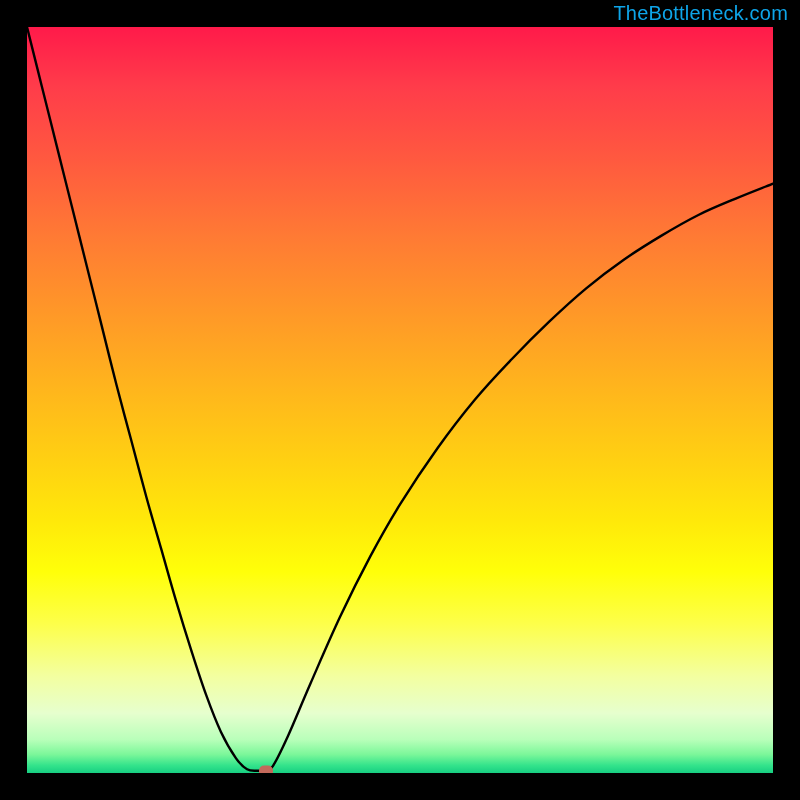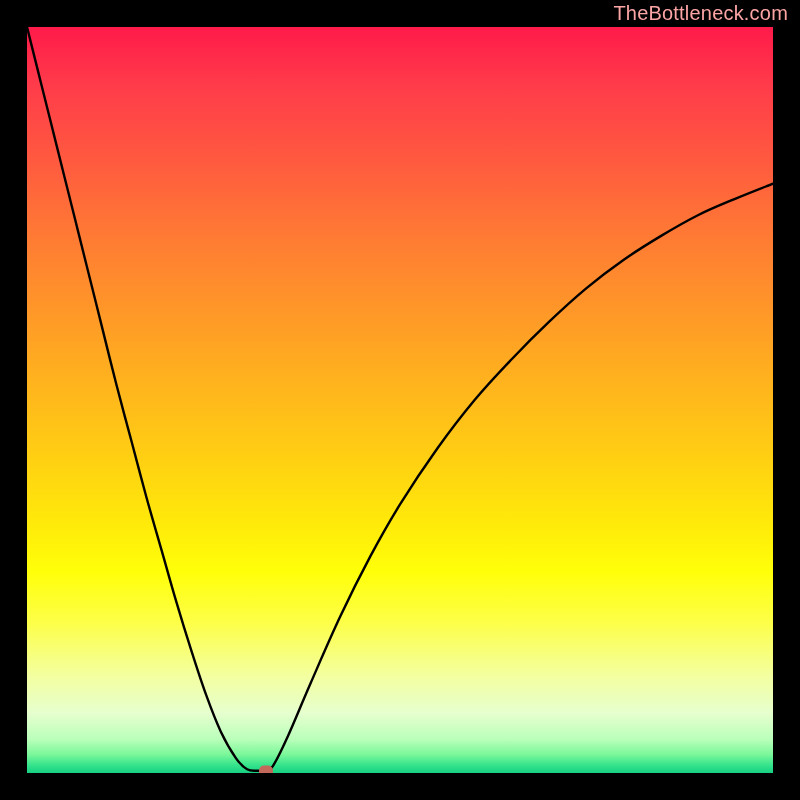--- a/index.html
+++ b/index.html
@@ -64,21 +64,21 @@
     width: 14px;
     height: 11px;
     background: #c3695b;
     border-radius: 5px;
     transform: translate(-50%, -50%);
   }
   .watermark {
     position: absolute;
     top: 2px;
     right: 12px;
-    color: #fca5a5;
+    color: #0ea5e9;
     font-size: 20px;
     font-weight: 500;
     letter-spacing: 0.2px;
   }
 </style>
 </head>
 <body>
 
 <div class="frame">
   <div class="watermark">TheBottleneck.com</div>

